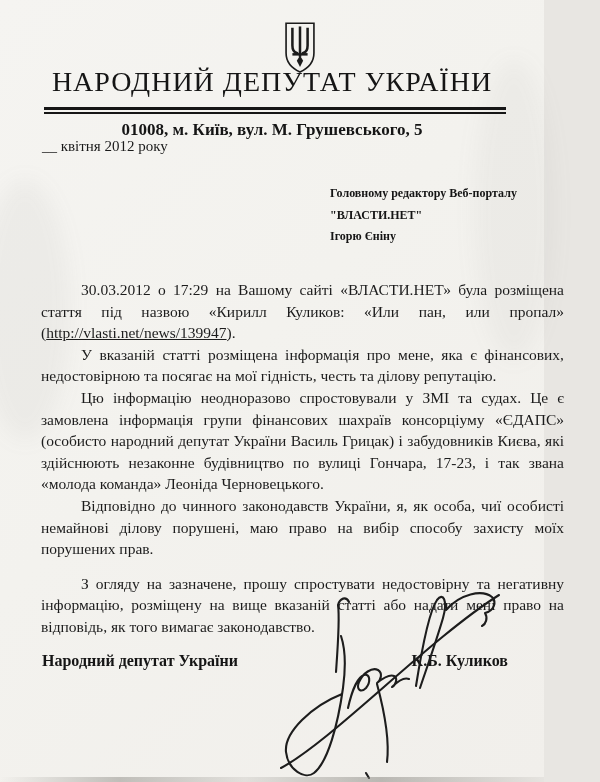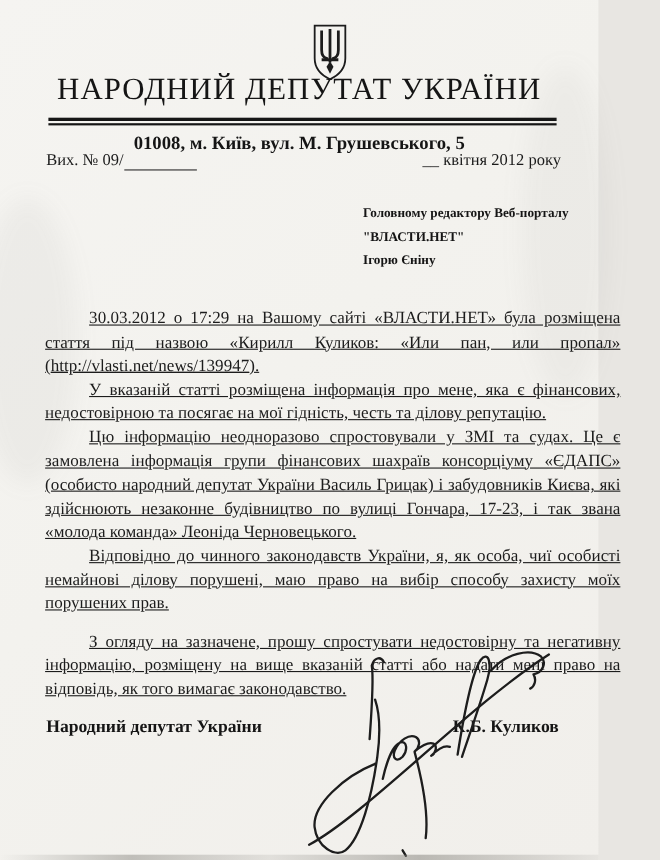--- a/index.html
+++ b/index.html
@@ -46,21 +46,21 @@
   .ref-left{display:flex;align-items:flex-end;}
   .ref-blank{display:inline-block;width:66px;border-bottom:1.4px solid #2a2a2a;height:15px;margin-left:1px;}
 
   .recipient{
     position:absolute;left:330px;top:183px;
     font-weight:bold;font-size:12px;line-height:21.5px;color:#151515;
   }
 
   .body-text{
     position:absolute;left:41px;top:279px;width:523px;
-    font-size:15.5px;line-height:21.6px;text-align:justify;color:#1c1c1c;text-decoration:underline;
+    font-size:15.5px;line-height:21.6px;text-align:justify;color:#1c1c1c;
   }
   .body-text p{margin:0;text-indent:40px;}
   .body-text p.spaced{margin-top:13px;}
   .doc-link{text-decoration:underline;}
 
   .signoff{
     position:absolute;left:42px;right:36px;top:652px;
     display:flex;justify-content:space-between;
     font-weight:bold;font-size:16px;color:#151515;
   }
@@ -93,24 +93,20 @@
   <div class="title">НАРОДНИЙ ДЕПУТАТ УКРАЇНИ</div>
 
   <div class="rule">
     <div class="thick"></div>
     <div class="thin"></div>
   </div>
 
   <div class="address">01008, м. Київ, вул. М. Грушевського, 5</div>
 
   <div class="refline">
-    <span class="ref-left">
-      <span>Вих. № 09/</span>
-      <span class="ref-blank"></span>
-    </span>
     <span>__ квітня 2012 року</span>
   </div>
 
   <div class="recipient">
     <div>Головному редактору Веб-порталу</div>
     <div>"ВЛАСТИ.НЕТ"</div>
     <div>Ігорю Єніну</div>
   </div>
 
   <div class="body-text">

